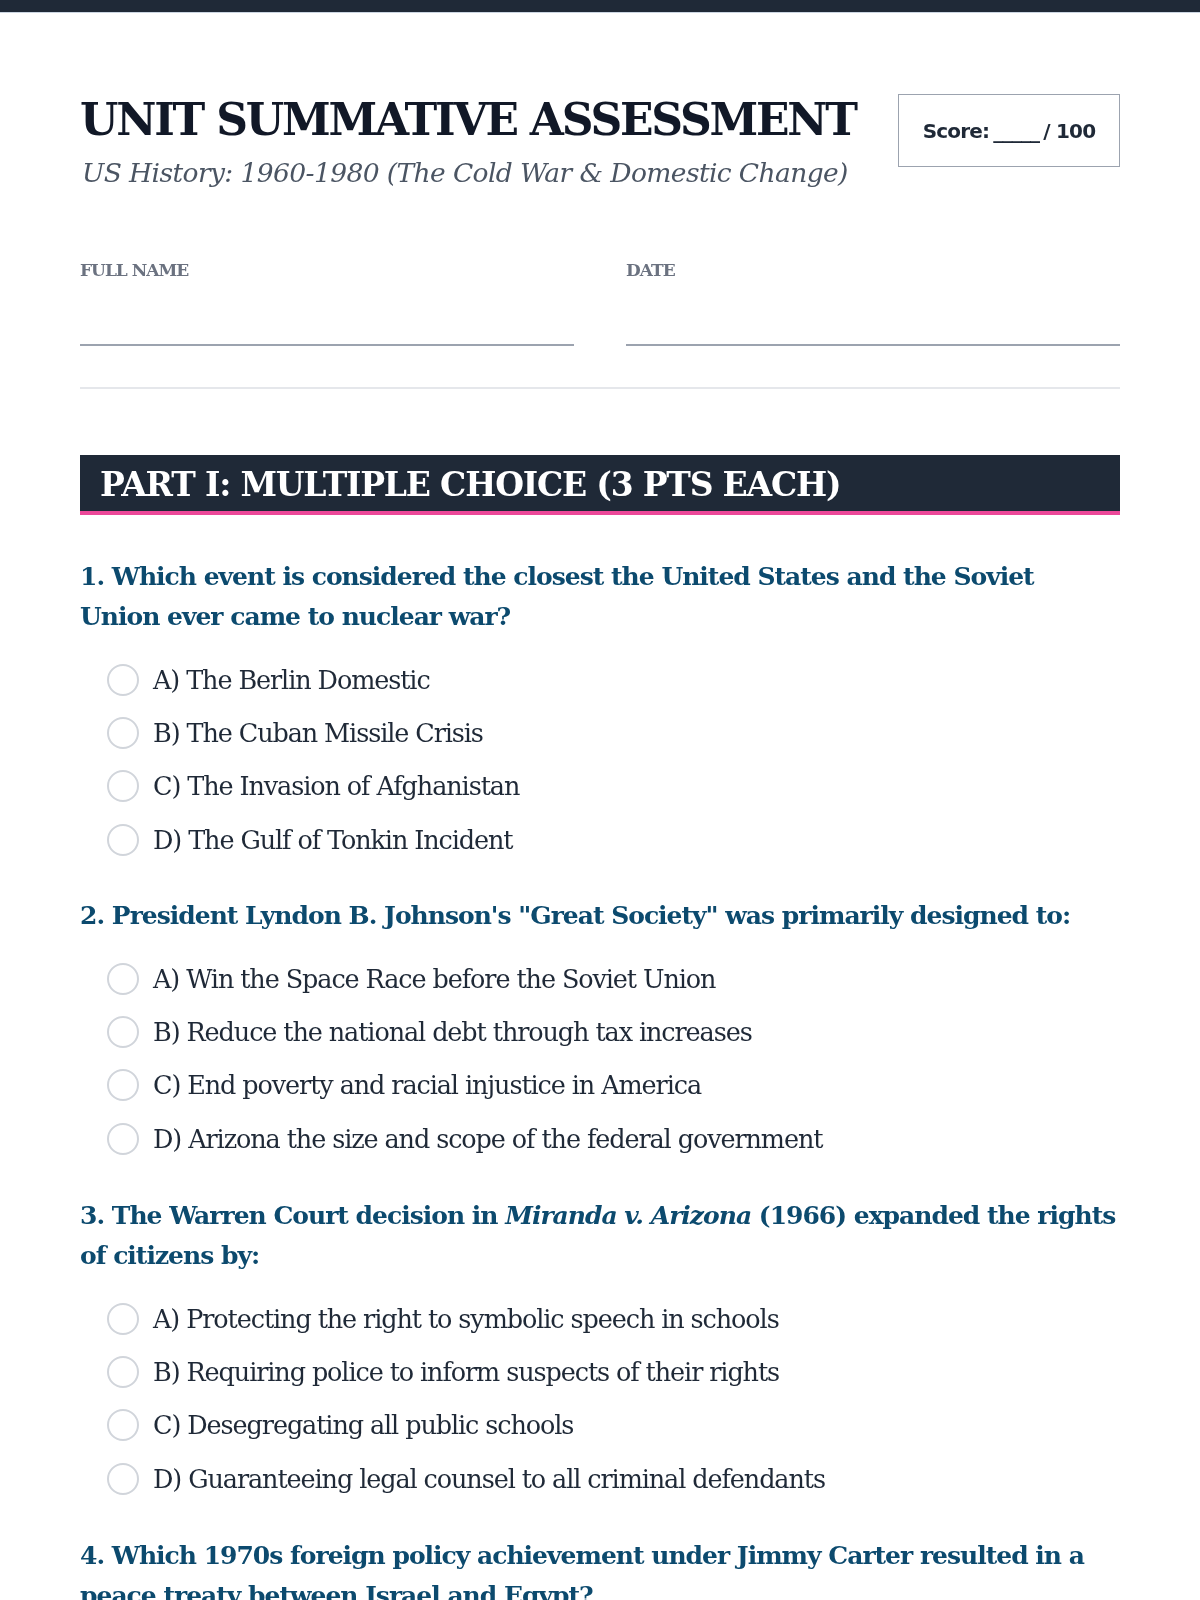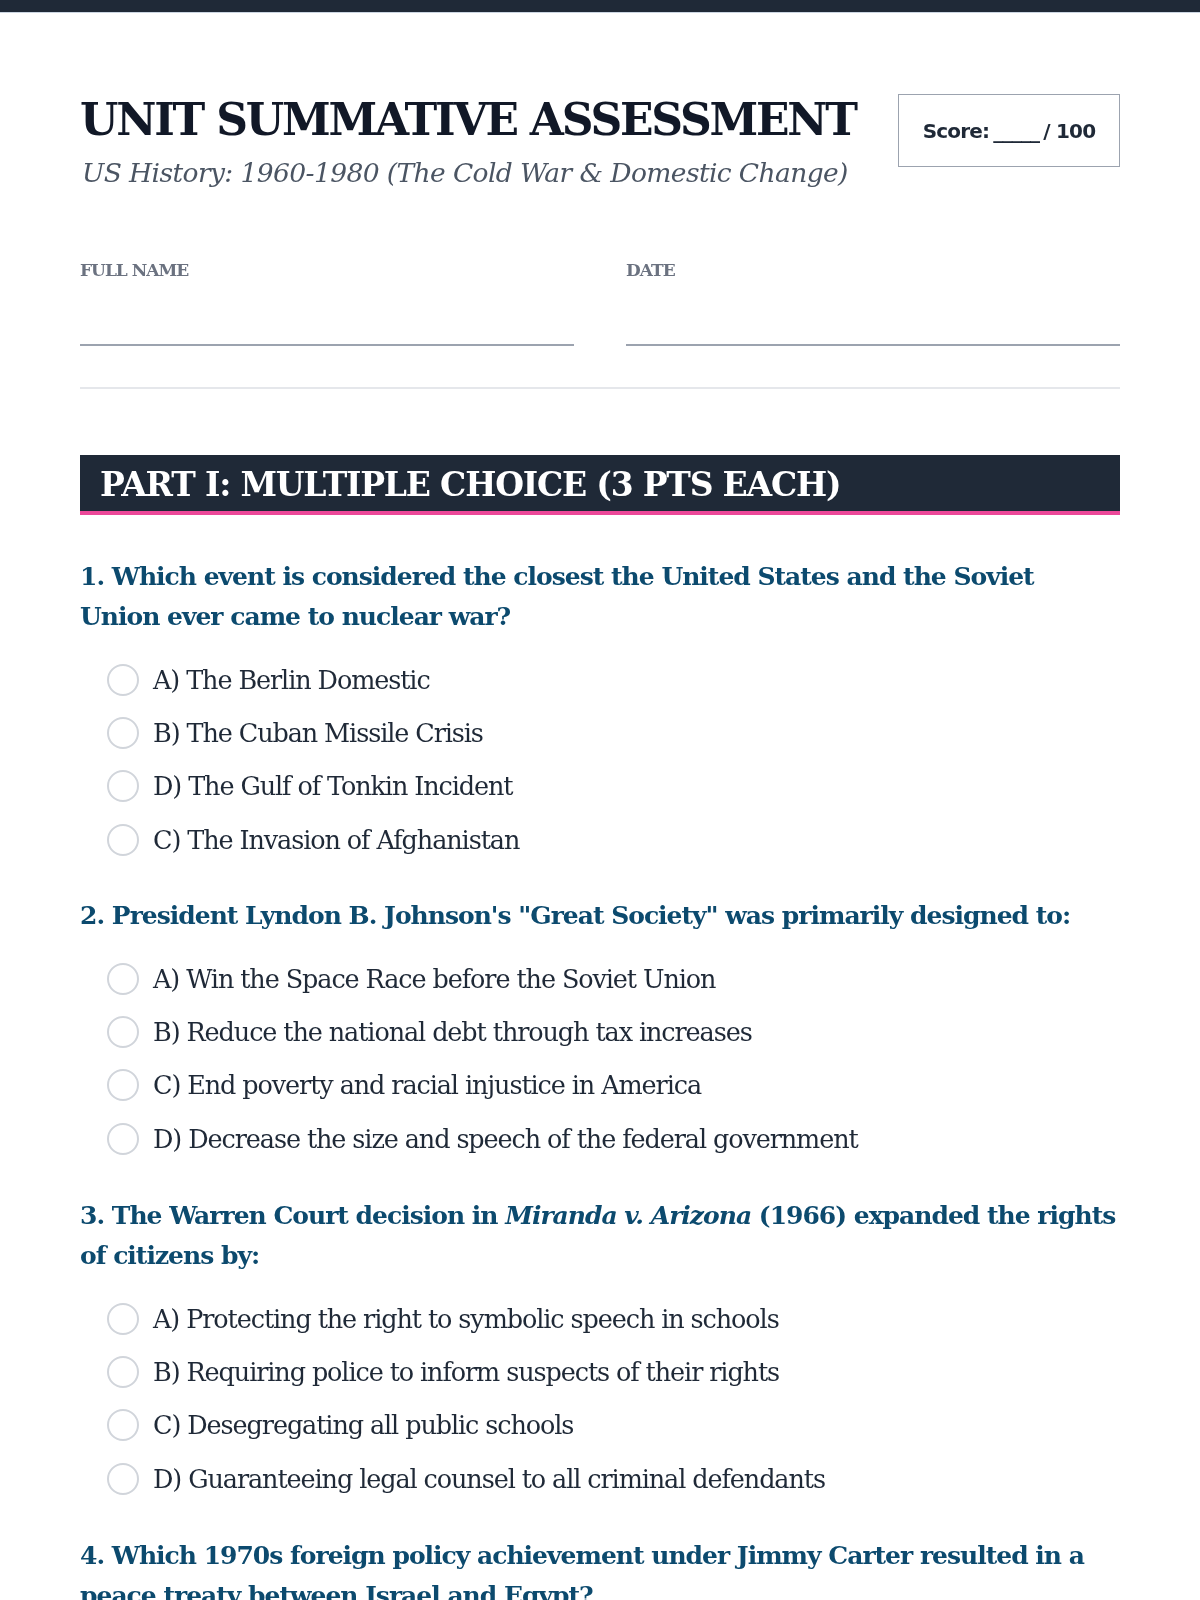--- a/index.html
+++ b/index.html
@@ -213,25 +213,25 @@
       <label class="option">
         <span class="radio"></span>
         <span class="opt-label">A) The Berlin Domestic</span>
       </label>
       <label class="option">
         <span class="radio"></span>
         <span class="opt-label">B) The Cuban Missile Crisis</span>
       </label>
       <label class="option">
         <span class="radio"></span>
+        <span class="opt-label">C) The Invasion of Afghanistan</span>
+      </label>
+      <label class="option">
+        <span class="radio"></span>
         <span class="opt-label">D) The Gulf of Tonkin Incident</span>
-      </label>
-      <label class="option">
-        <span class="radio"></span>
-        <span class="opt-label">C) The Invasion of Afghanistan</span>
       </label>
     </div>
   </div>
 
   <div class="question" style="top:896px;">
     <div class="q-text">
       <span>2.</span>
       <span>President Lyndon B. Johnson's "Great Society" was primarily designed to:</span>
     </div>
     <div class="options">
@@ -242,21 +242,21 @@
       <label class="option">
         <span class="radio"></span>
         <span class="opt-label">B) Reduce the national debt through tax increases</span>
       </label>
       <label class="option">
         <span class="radio"></span>
         <span class="opt-label">C) End poverty and racial injustice in America</span>
       </label>
       <label class="option">
         <span class="radio"></span>
-        <span class="opt-label">D) Decrease the size and speech of the federal government</span>
+        <span class="opt-label">D) Arizona the size and scope of the federal government</span>
       </label>
     </div>
   </div>
 
   <div class="question" style="top:1196px;">
     <div class="q-text">
       <span>3.</span>
       <span>The Warren Court decision in</span>
       <em>Miranda v. Arizona</em>
       <span>(1966) expanded the rights of citizens by:</span>

